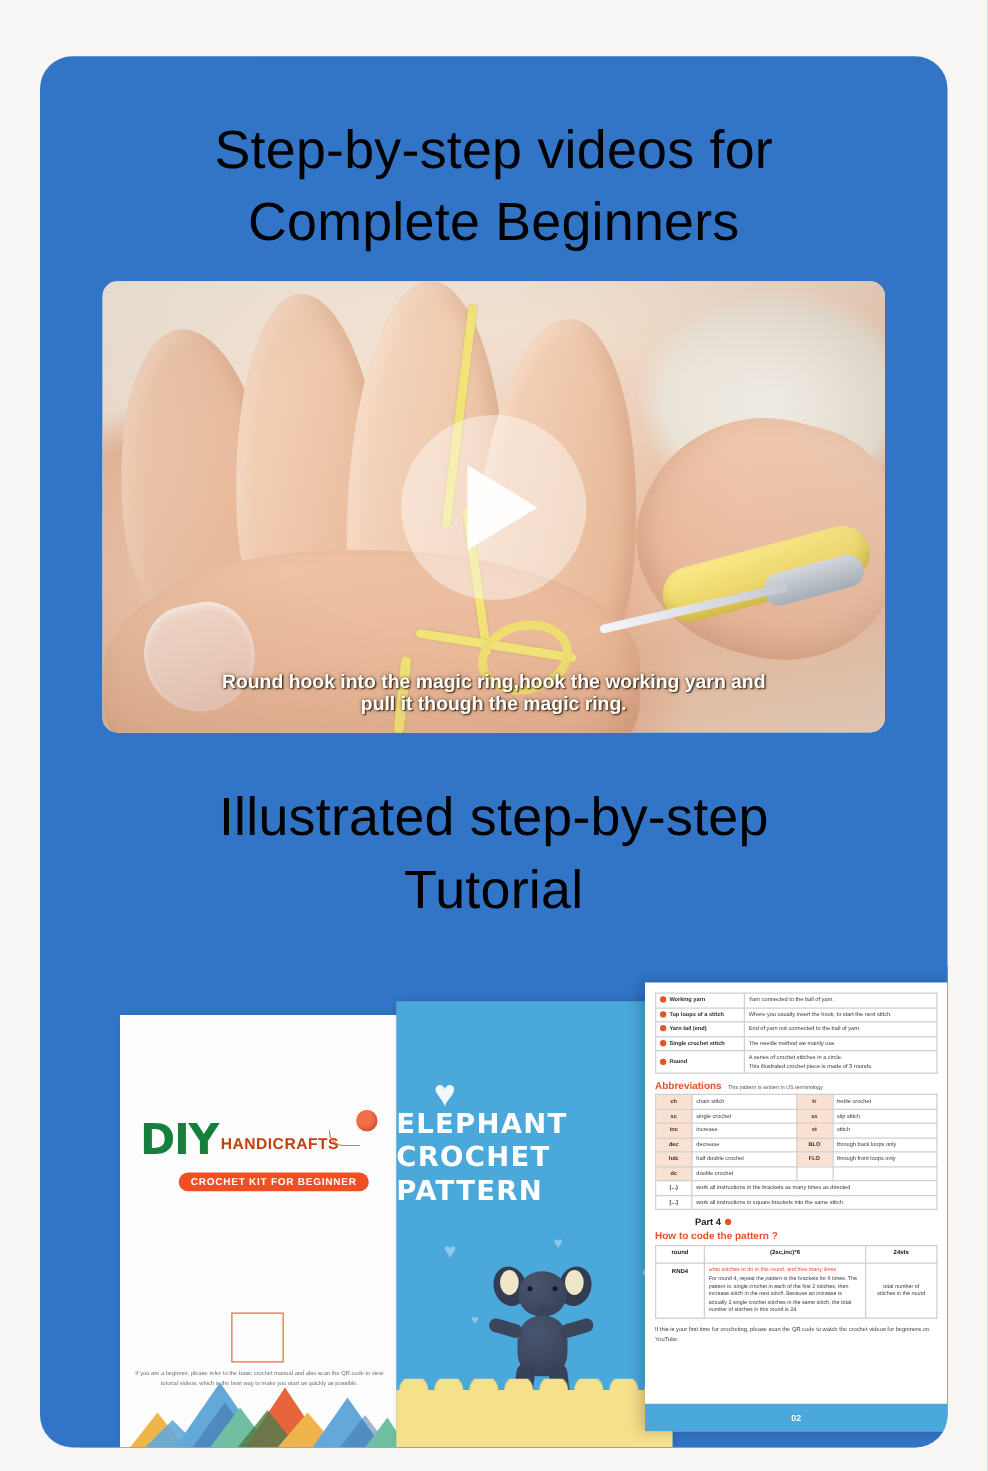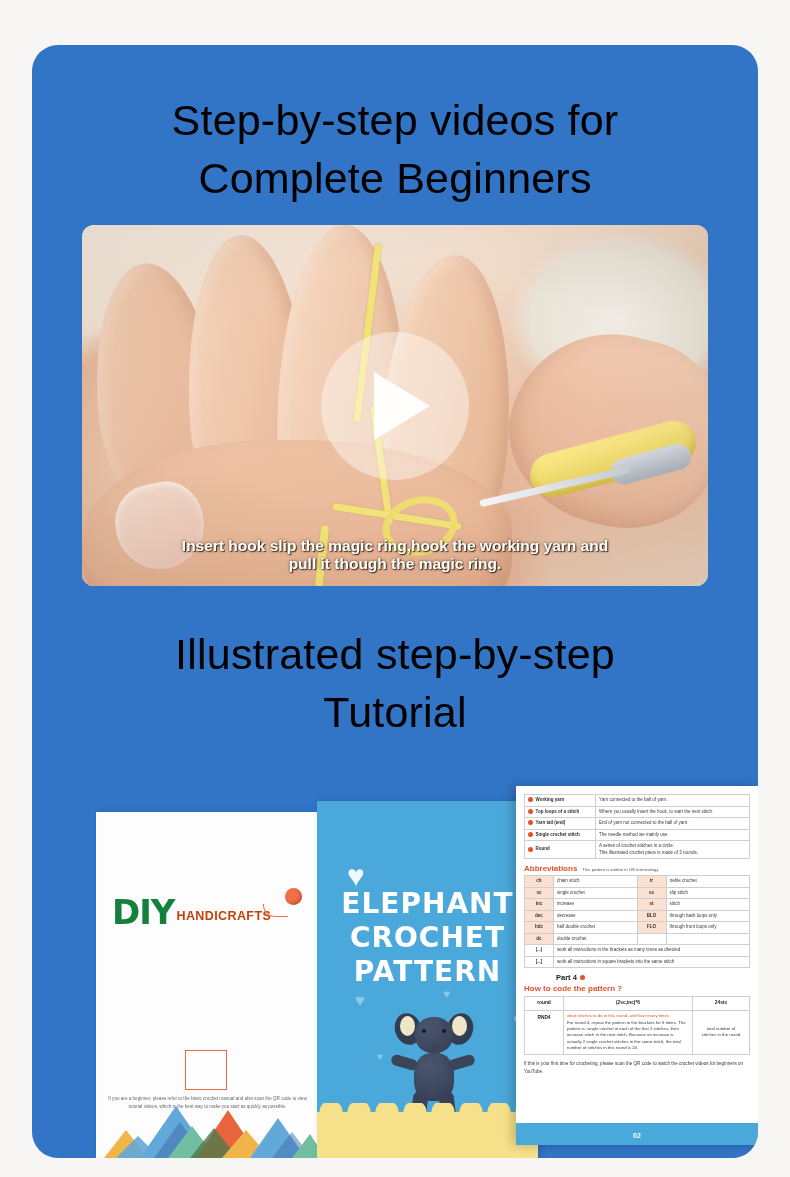--- a/index.html
+++ b/index.html
@@ -197,22 +197,22 @@
                border-radius: 0 0 0 12px; }
   .qr-box { position: absolute; left: 89px; top: 238px; width: 40px; height: 38px;
             border: 1.6px solid #ef6a3d; }
   .left-note { position: absolute; left: 10px; top: 283px; width: 203px;
                font-size: 4.6px; line-height: 1.75; color: #6a6a6a; text-align: center; }
   .tri-band { position: absolute; left: 0; bottom: 0; width: 223px; height: 62px; overflow: hidden; }
 
   
   .page-mid { left: 253px; top: 28px; width: 221px; height: 357px; background: #4aa8da;
               box-shadow: 2px 0 7px rgba(0,0,0,.14); }
-  .mid-title { position: absolute; left: 0; top: 86px; width: 221px; text-align: center;
-               color: #ffffff; font-weight: 700; font-size: 28px; line-height: 1.22;
+  .mid-title { position: absolute; left: 0; top: 86px; width: 221px; 
+               color: #ffffff; font-weight: 700; font-size: 22px; line-height: 1.22;
                letter-spacing: 1px; font-family: "DejaVu Sans", sans-serif; white-space: pre-line; }
   .heart { position: absolute; color: #8ec8e8; font-size: 17px; }
   .h1 { left: 38px; top: 190px; }
   .h2 { left: 126px; top: 186px; font-size: 12px; }
   .h3 { left: 30px; top: 58px; font-size: 30px; color: #ffffff; opacity: .92; }
   .h4 { left: 196px; top: 208px; font-size: 20px; }
   .h5 { left: 60px; top: 250px; font-size: 10px; }
   .sand { position: absolute; left: 0; bottom: 0; width: 221px; height: 46px; background: #f6e08a; }
   .sand::before { content:""; position: absolute; left: 0; top: -9px; width: 221px; height: 18px;
                   background: radial-gradient(circle at 14px 9px, #f6e08a 11px, transparent 12px) repeat-x;
@@ -304,35 +304,38 @@
       <div class="hook-handle"></div>
       <div class="hook-grip"></div>
       <div class="hook-shaft"></div>
 
       <div class="vid-vignette"></div>
 
       <div class="play-btn">
         <div class="play-tri"></div>
       </div>
 
-      <div class="vid-caption">Insert hook slip the magic ring,hook the working yarn and
+      <div class="vid-caption">Round hook into the magic ring,hook the working yarn and
 pull it though the magic ring.</div>
     </div>
 
     <div class="headline headline-2">Illustrated step-by-step
 Tutorial</div>
 
     <div class="booklet">
 
       <div class="book-page page-left">
         <div class="diy-logo">
           <div style="position:relative;">
             <span class="diy-main">DIY</span><span class="diy-sub">HANDICRAFTS</span>
             <span class="yarn-ball"></span>
             <span class="yarn-tail"></span>
+          </div>
+          <div style="text-align:center;">
+            <span class="diy-badge">CROCHET KIT FOR BEGINNER</span>
           </div>
         </div>
         <div class="qr-box"></div>
         <div class="left-note">If you are a beginner, please refer to the basic crochet manual and also scan the QR code to view tutorial videos, which is the best way to make you start as quickly as possible.</div>
         <div class="tri-band">
           <svg width="223" height="62" viewBox="0 0 223 62">
             <polygon points="8,62 30,34 52,62" fill="#f0b54a"></polygon>
             <polygon points="20,62 42,40 64,62" fill="#62a8d8" opacity=".9"></polygon>
             <polygon points="44,62 80,10 116,62" fill="#62a8d8"></polygon>
             <polygon points="58,62 84,26 110,62" fill="#3f6fad" opacity=".55"></polygon>

